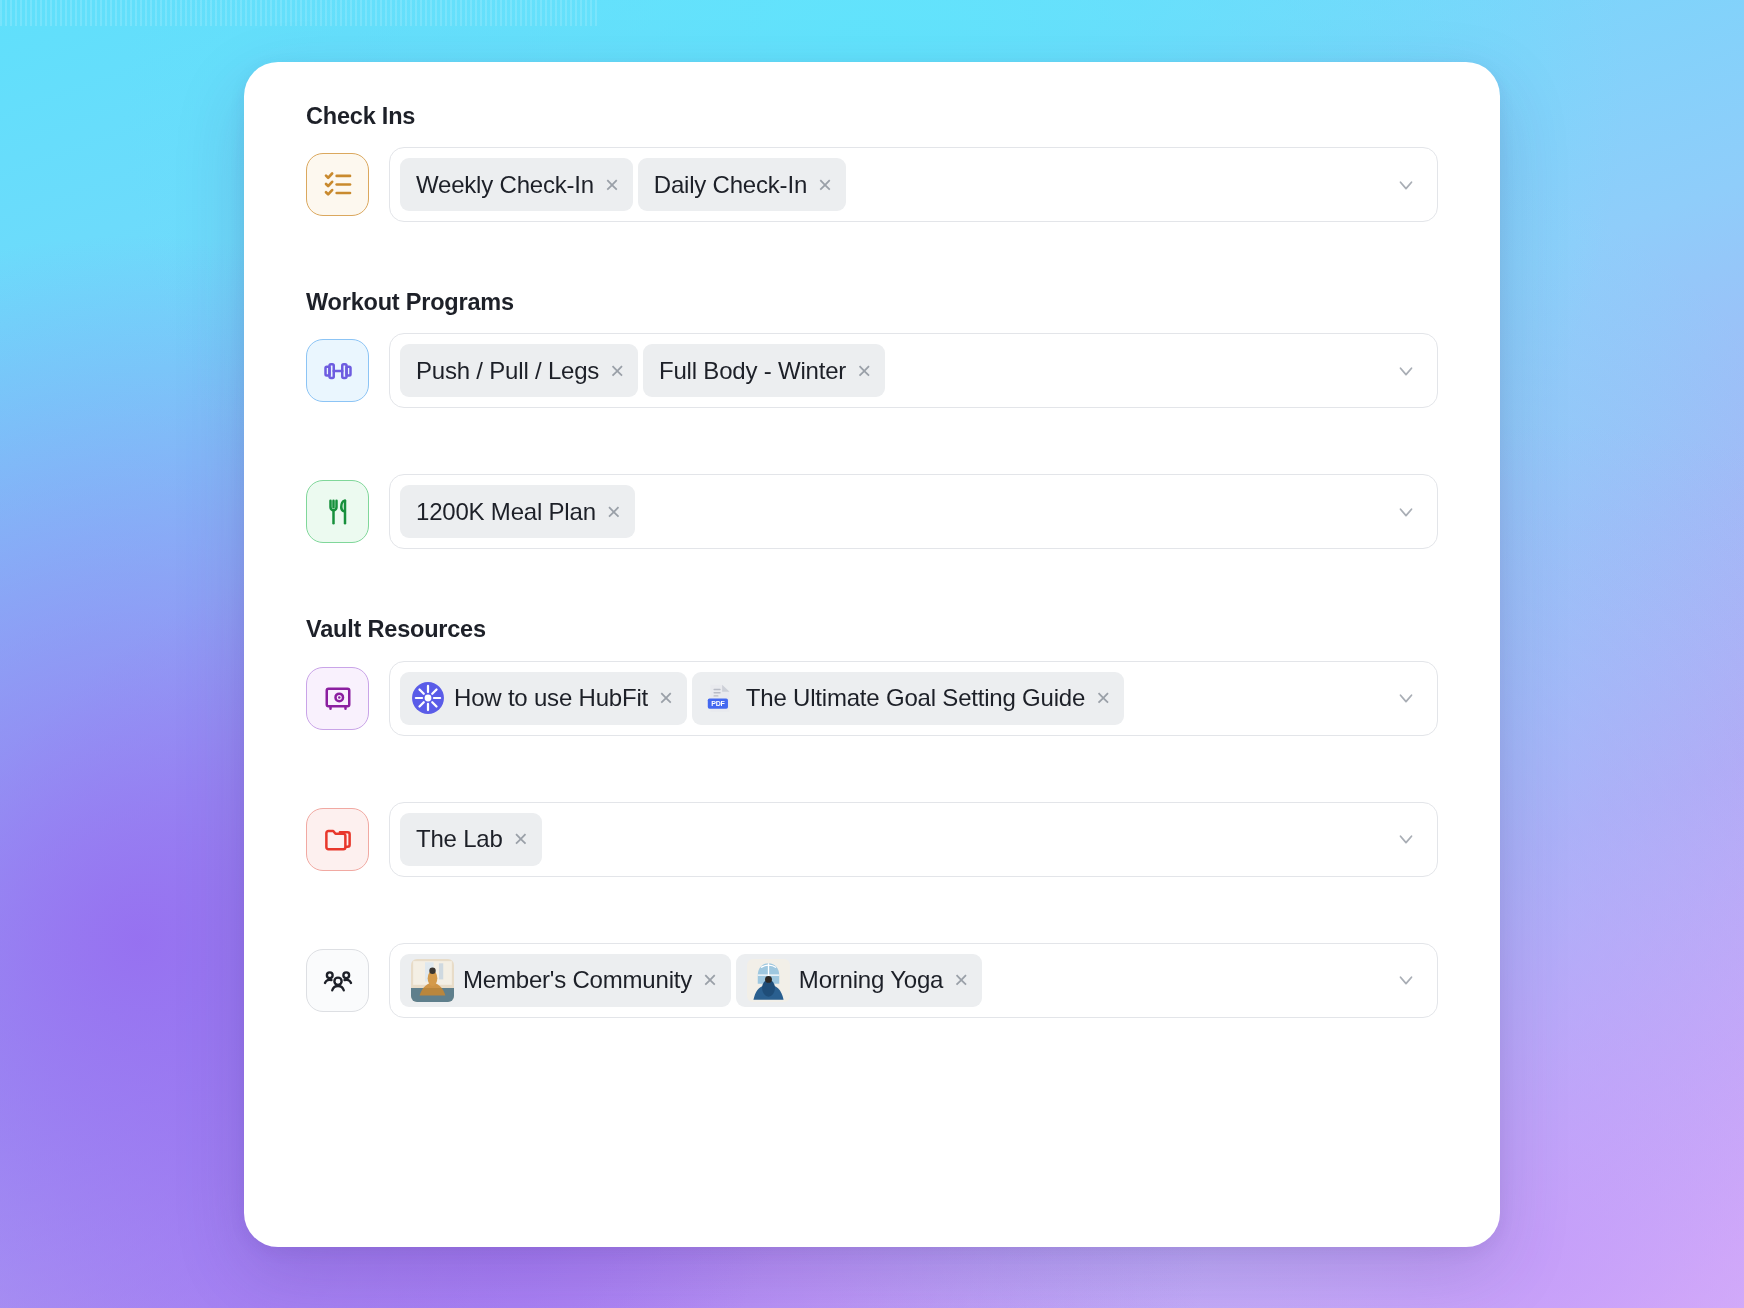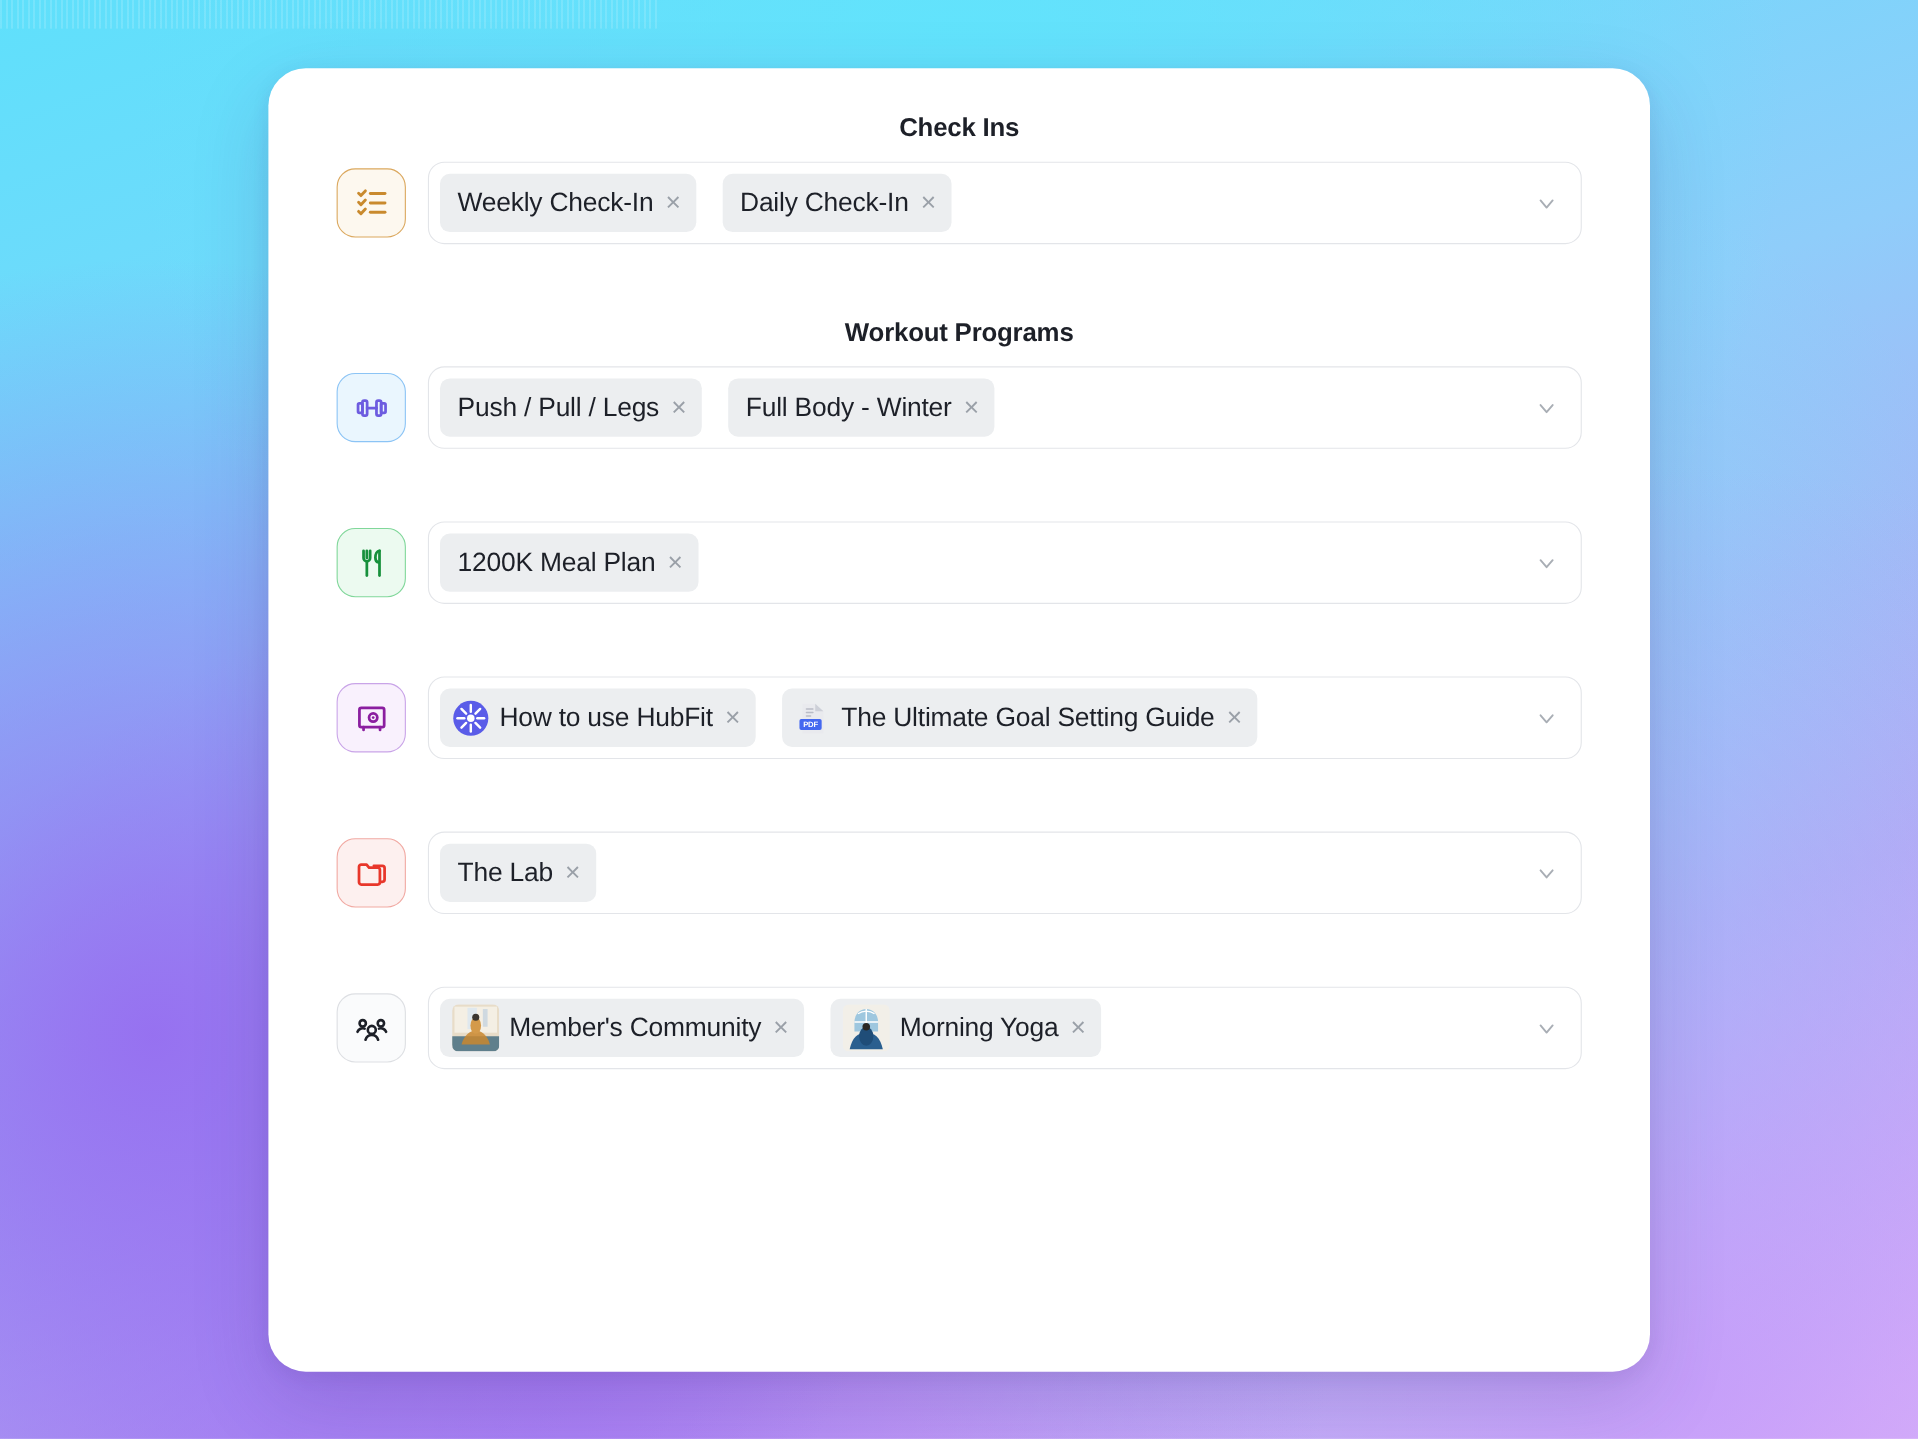--- a/index.html
+++ b/index.html
@@ -47,21 +47,20 @@
 
   .field-group { margin-bottom: 0; }
 
   .field-label {
     font-size: 23.5px;
     font-weight: 700;
     color: #1d2028;
     letter-spacing: -0.2px;
     margin-bottom: 17px;
     line-height: 1.2;
-    text-align: center;
   }
 
   .field-row {
     display: flex;
     align-items: center;
     gap: 20px;
   }
 
   .icon-badge {
     width: 63px;
@@ -90,21 +89,21 @@
     background: #ffffff;
     display: flex;
     align-items: center;
     padding: 9px 14px 9px 10px;
     position: relative;
   }
 
   .chips {
     display: flex;
     flex-wrap: wrap;
-    gap: 24px;
+    gap: 5px;
     flex: 1;
     padding-right: 34px;
   }
 
   .chips.stacked { align-items: flex-start; }
 
   .chip {
     background: #eceef0;
     border-radius: 9px;
     height: 53px;
@@ -261,20 +260,21 @@
               <polyline points="6 9 12 16 18 9"></polyline>
             </svg>
         </span>
       </div>
     </div>
   </div>
 
   <div class="spacer-gap"></div>
 
   <div class="field-group">
+    <div class="field-label">Vault Resources</div>
     <div class="field-row">
       <div class="icon-badge purple">
         <svg width="30" height="30" viewBox="0 0 24 24" fill="none" stroke="#8b1fa0" stroke-width="2" stroke-linecap="round" stroke-linejoin="round">
           <rect x="3" y="4.5" width="18" height="14" rx="1.4"></rect>
           <circle cx="13" cy="11.5" r="3"></circle>
           <line x1="13" y1="11.5" x2="13" y2="11.5"></line>
           <line x1="6" y1="18.5" x2="6" y2="20.5"></line>
           <line x1="18" y1="18.5" x2="18" y2="20.5"></line>
         </svg>
       </div>

